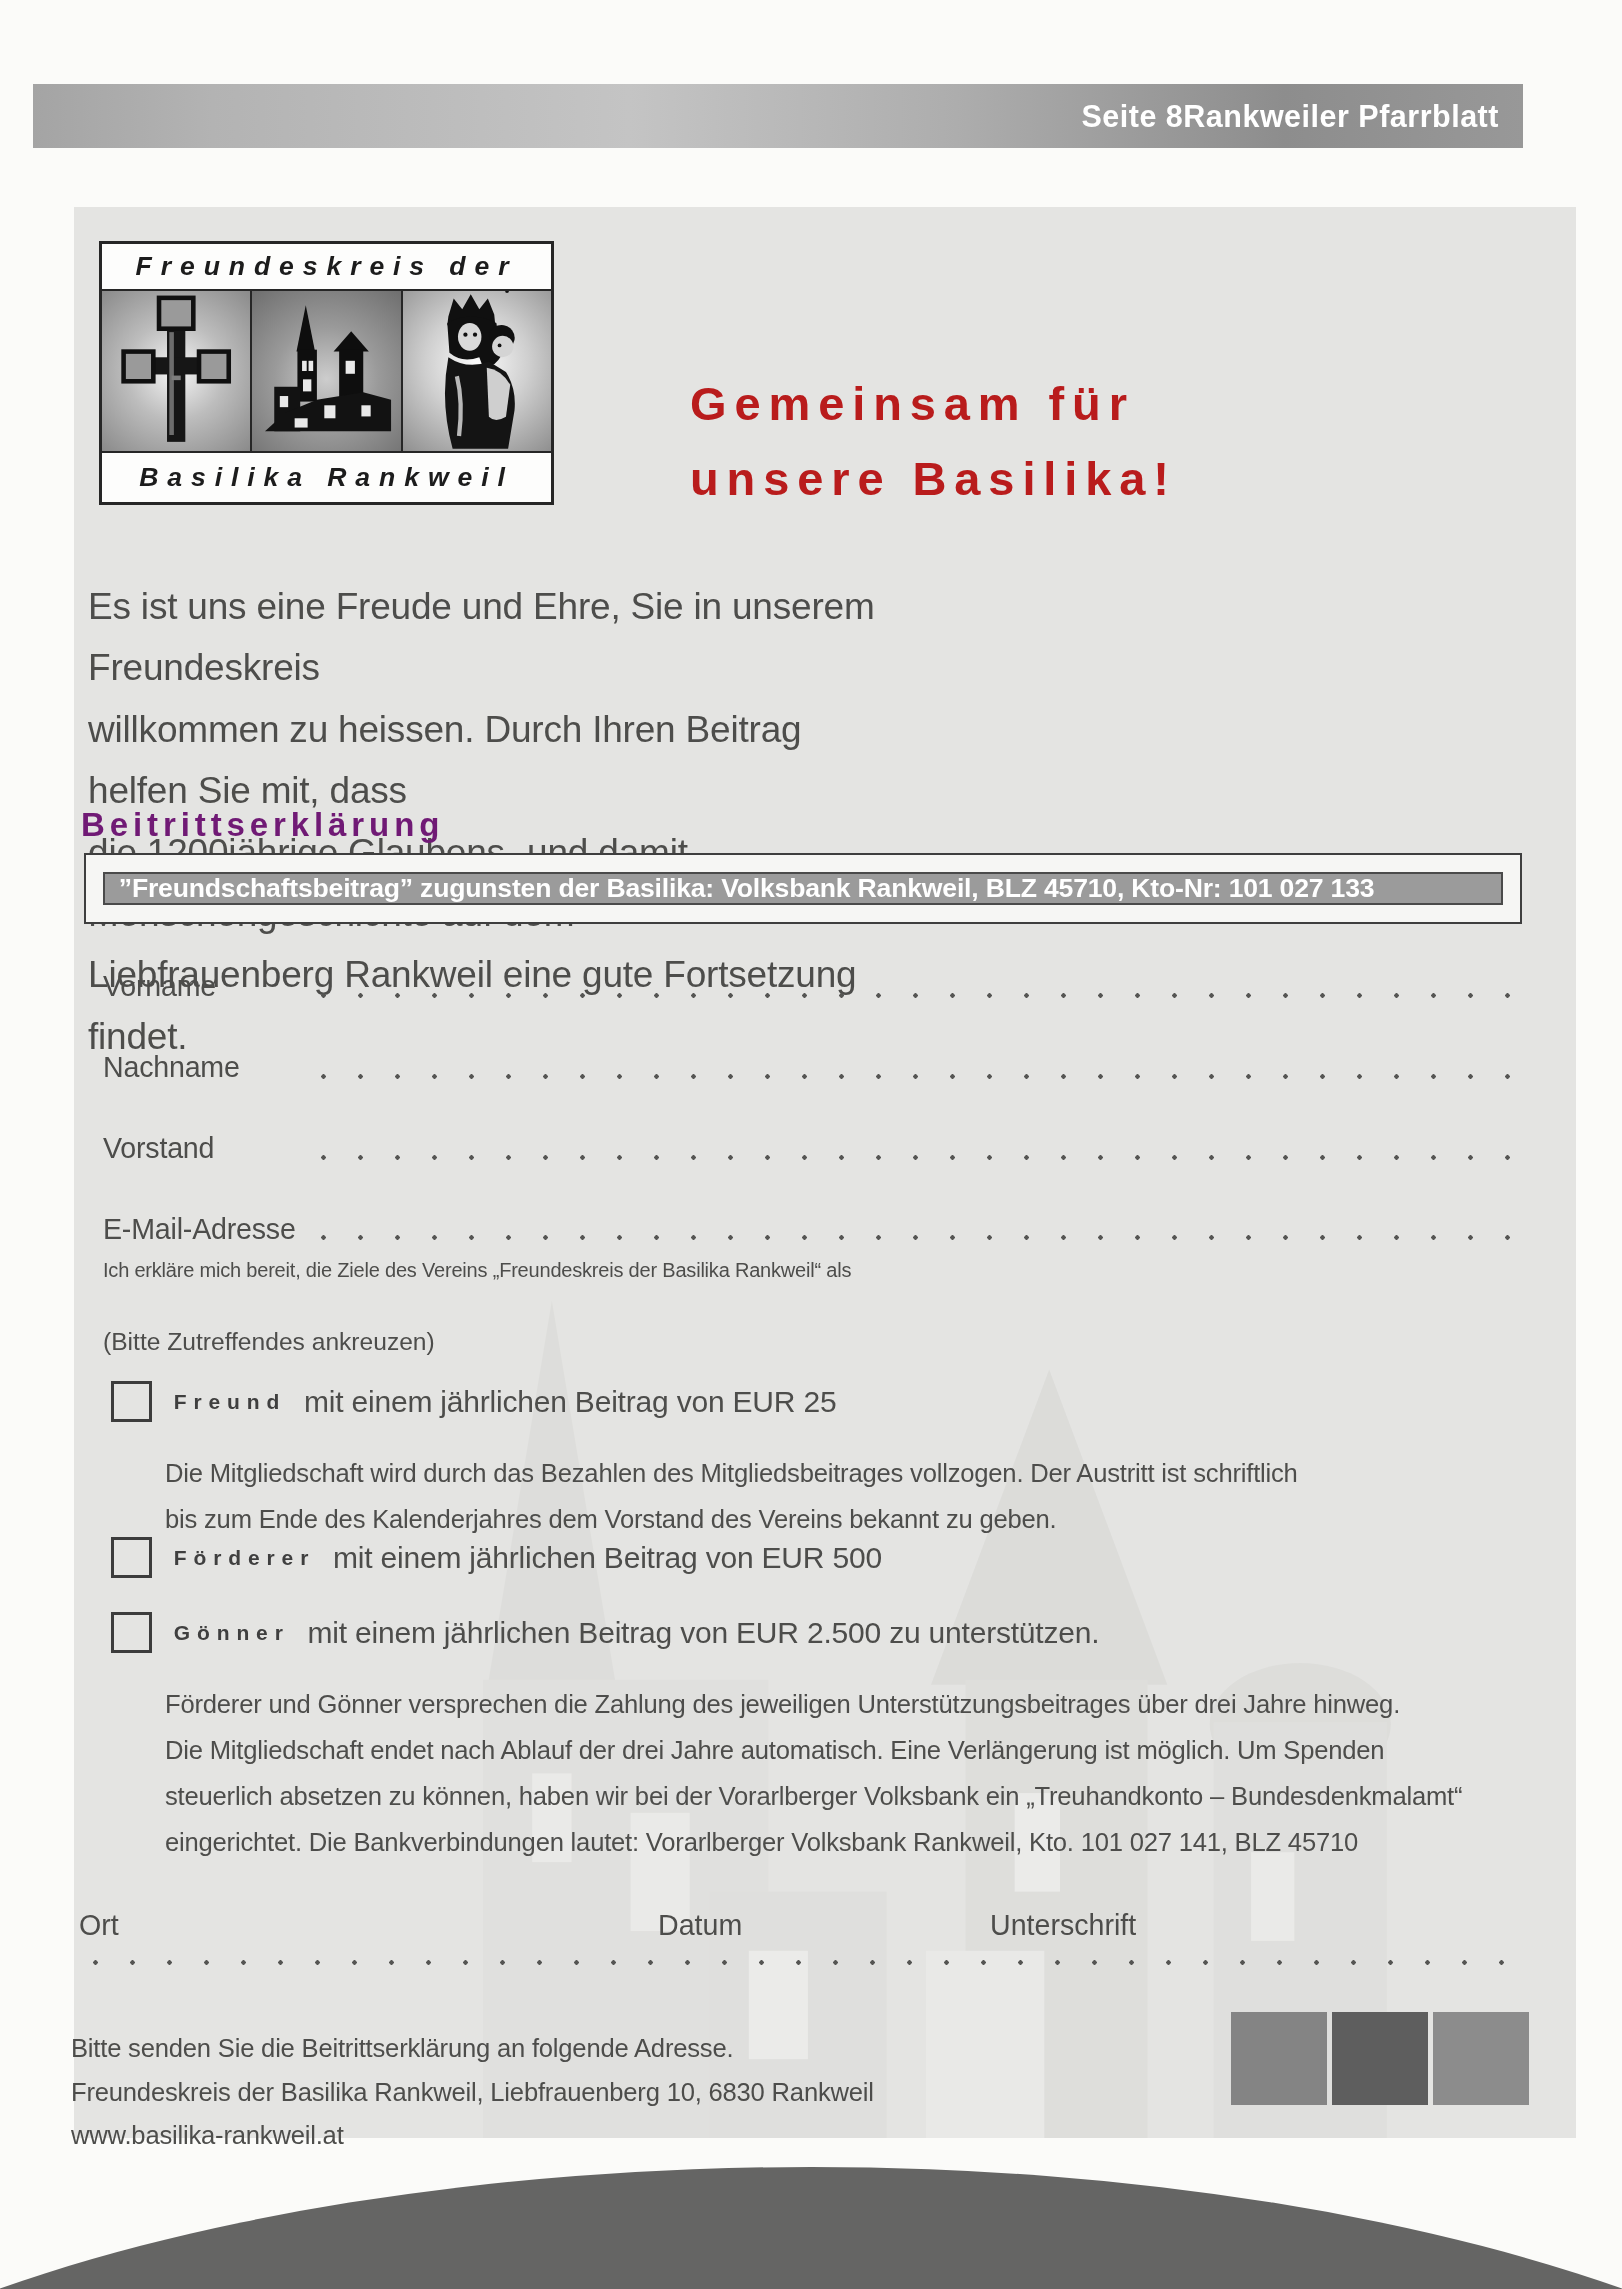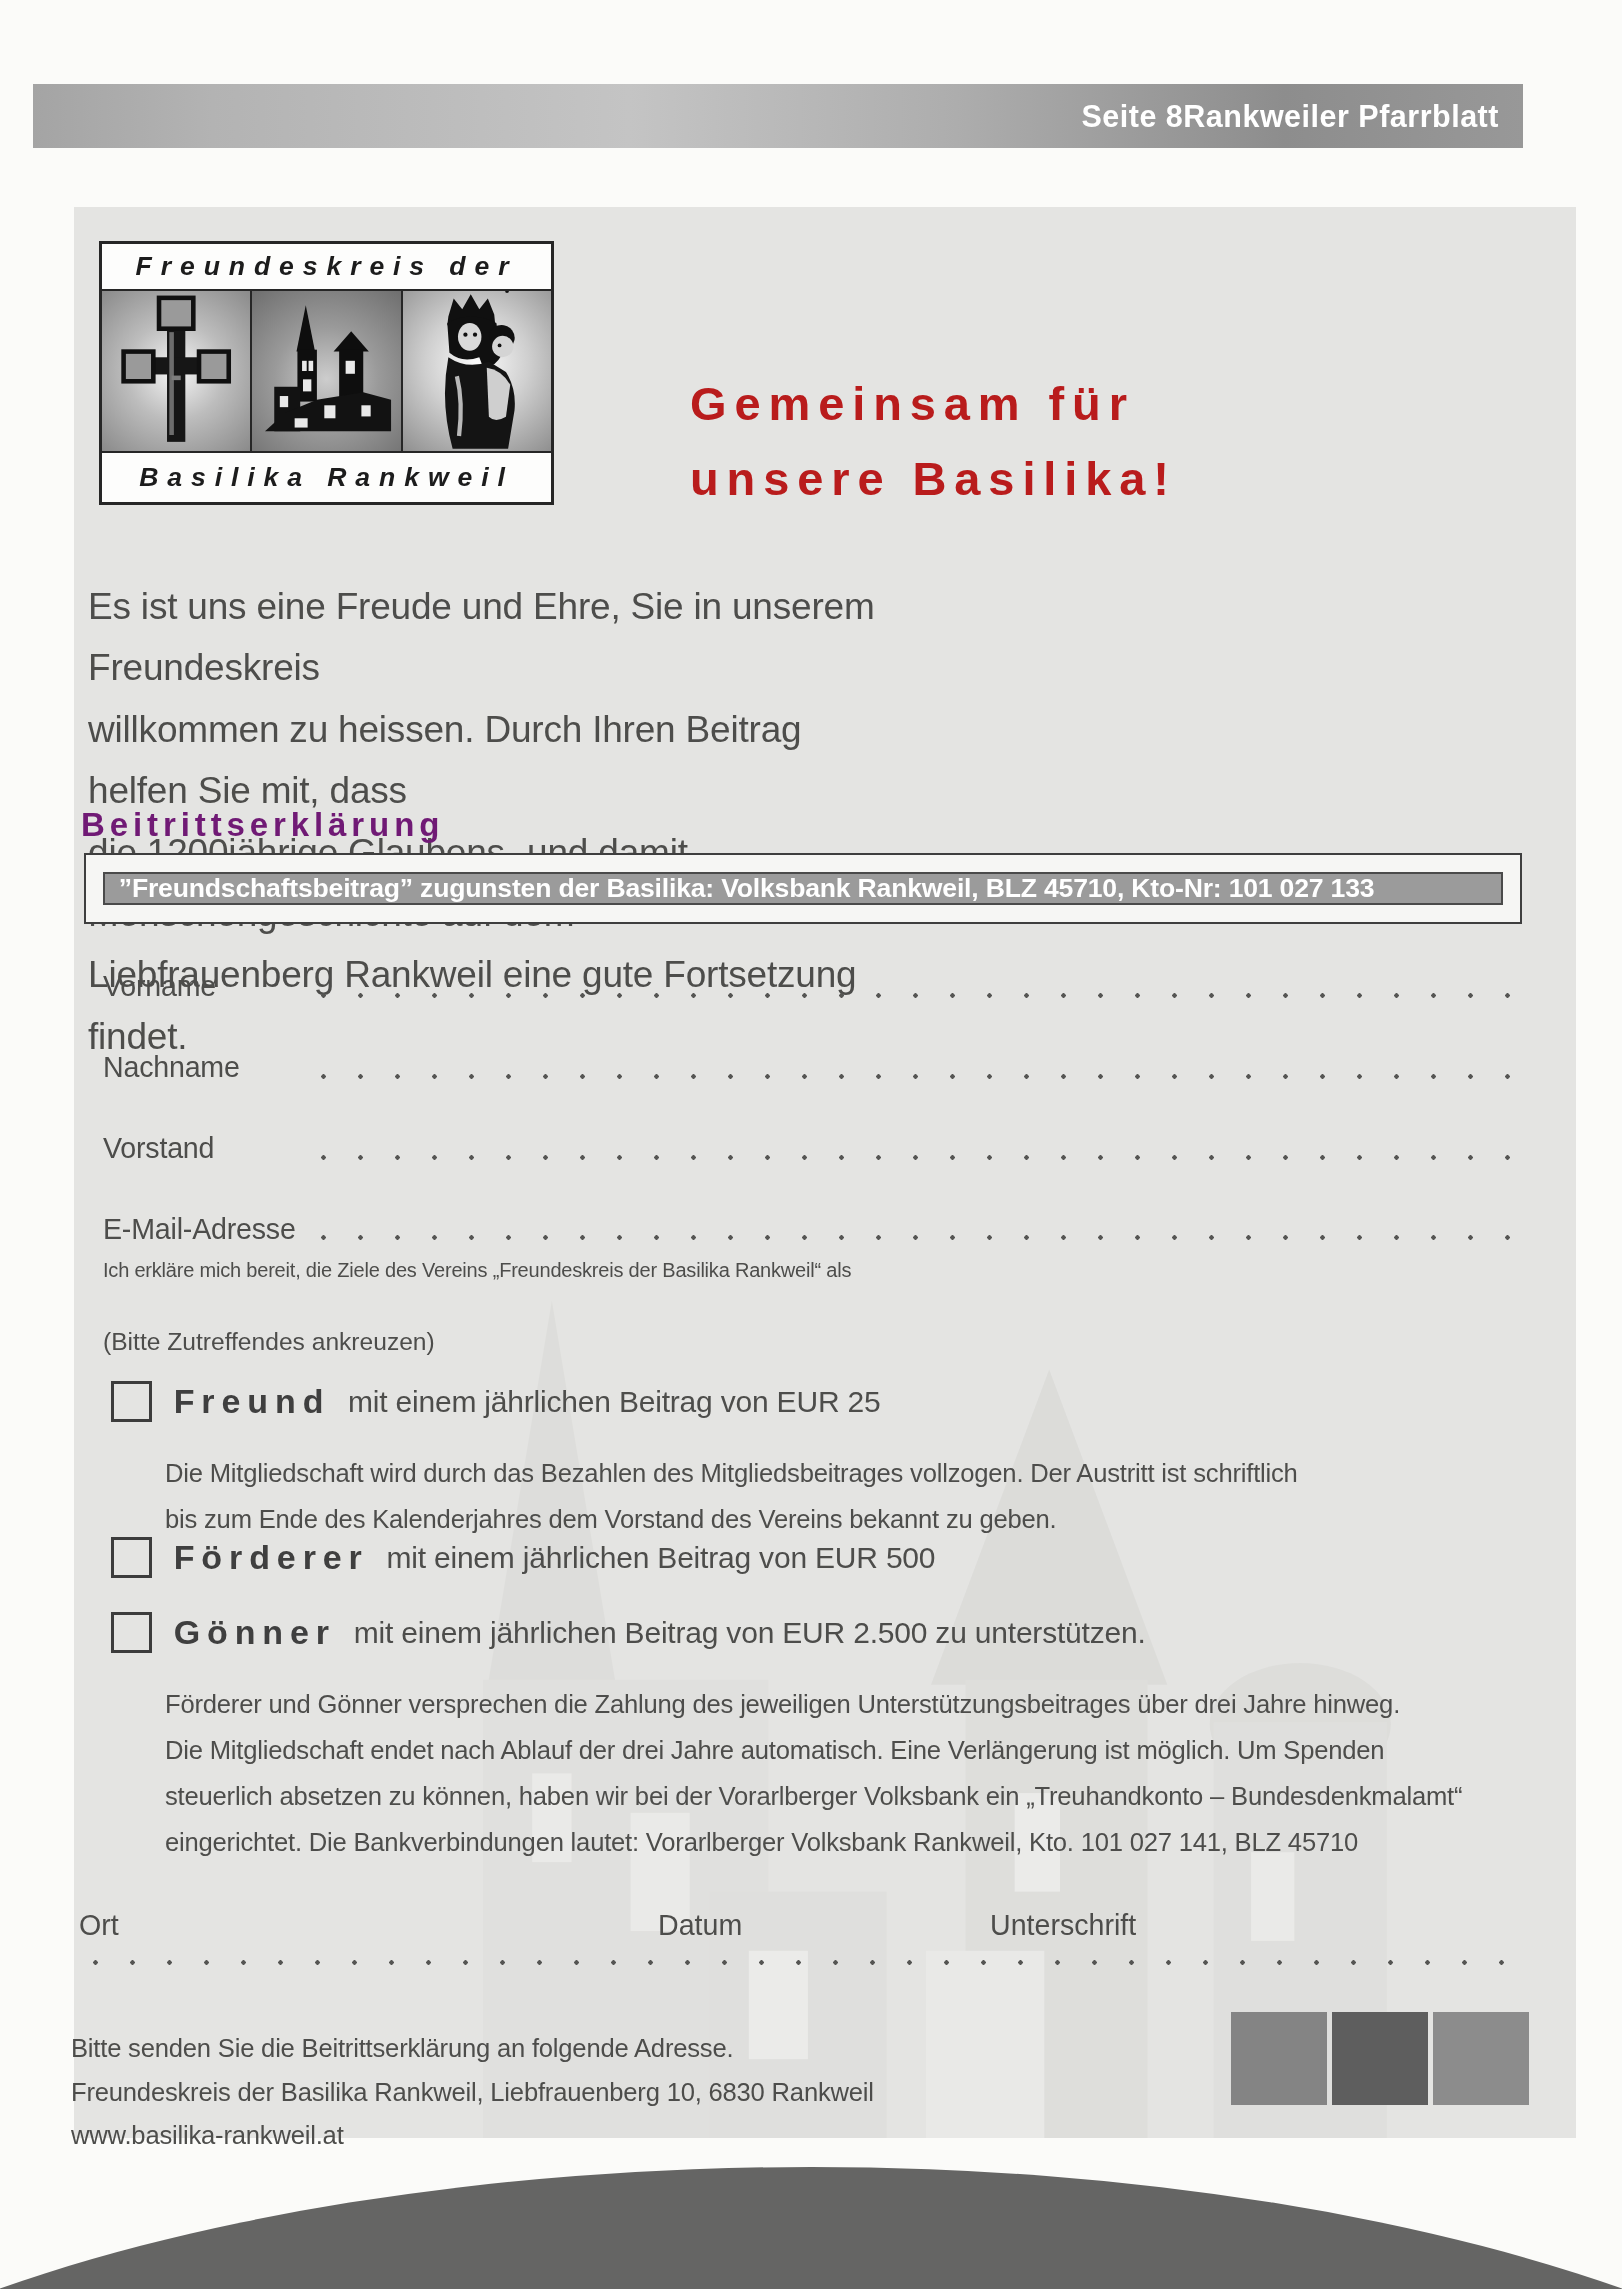--- a/index.html
+++ b/index.html
@@ -71,21 +71,21 @@
     z-index:5;height:4.9px;
     background-image:radial-gradient(circle,#555553 2px,transparent 2.4px);
     background-size:37px 4.9px;background-repeat:repeat-x;
   }
 
   .declaration{left:103px;top:1259px;z-index:5;font-size:20px;letter-spacing:-0.2px;}
   .note{left:103px;top:1328px;z-index:5;font-size:24.6px;}
 
   .option{z-index:5;display:flex;align-items:center;left:111px;}
   .checkbox{width:35px;height:35px;border:3px solid #3c3c3c;background:transparent;flex:0 0 auto;margin-right:21.7px;}
-  .opt-name{font-size:34px;font-weight:bold;letter-spacing:6.9px;color:#3f3f3f;margin-right:17.7px;white-space:nowrap;}
+  .opt-name{font-size:21px;font-weight:bold;letter-spacing:6.9px;color:#3f3f3f;margin-right:17.7px;white-space:nowrap;}
   .opt-rest{font-size:30px;letter-spacing:-0.2px;white-space:nowrap;}
   .opt-detail{left:165px;z-index:5;font-size:25.6px;line-height:1.8;letter-spacing:-0.2px;}
 
   .sig-label{z-index:5;font-size:28.6px;top:1909px;}
   .footer-text{left:71px;top:2027px;z-index:5;font-size:25.6px;line-height:1.7;letter-spacing:-0.2px;}
 
   .swatches{left:1231px;top:2012px;z-index:5;display:flex;gap:4.9px;}
   .swatch{width:96px;height:93px;}
   .swatch.s1{background:#848484;}
   .swatch.s2{background:#5e5e5e;}

